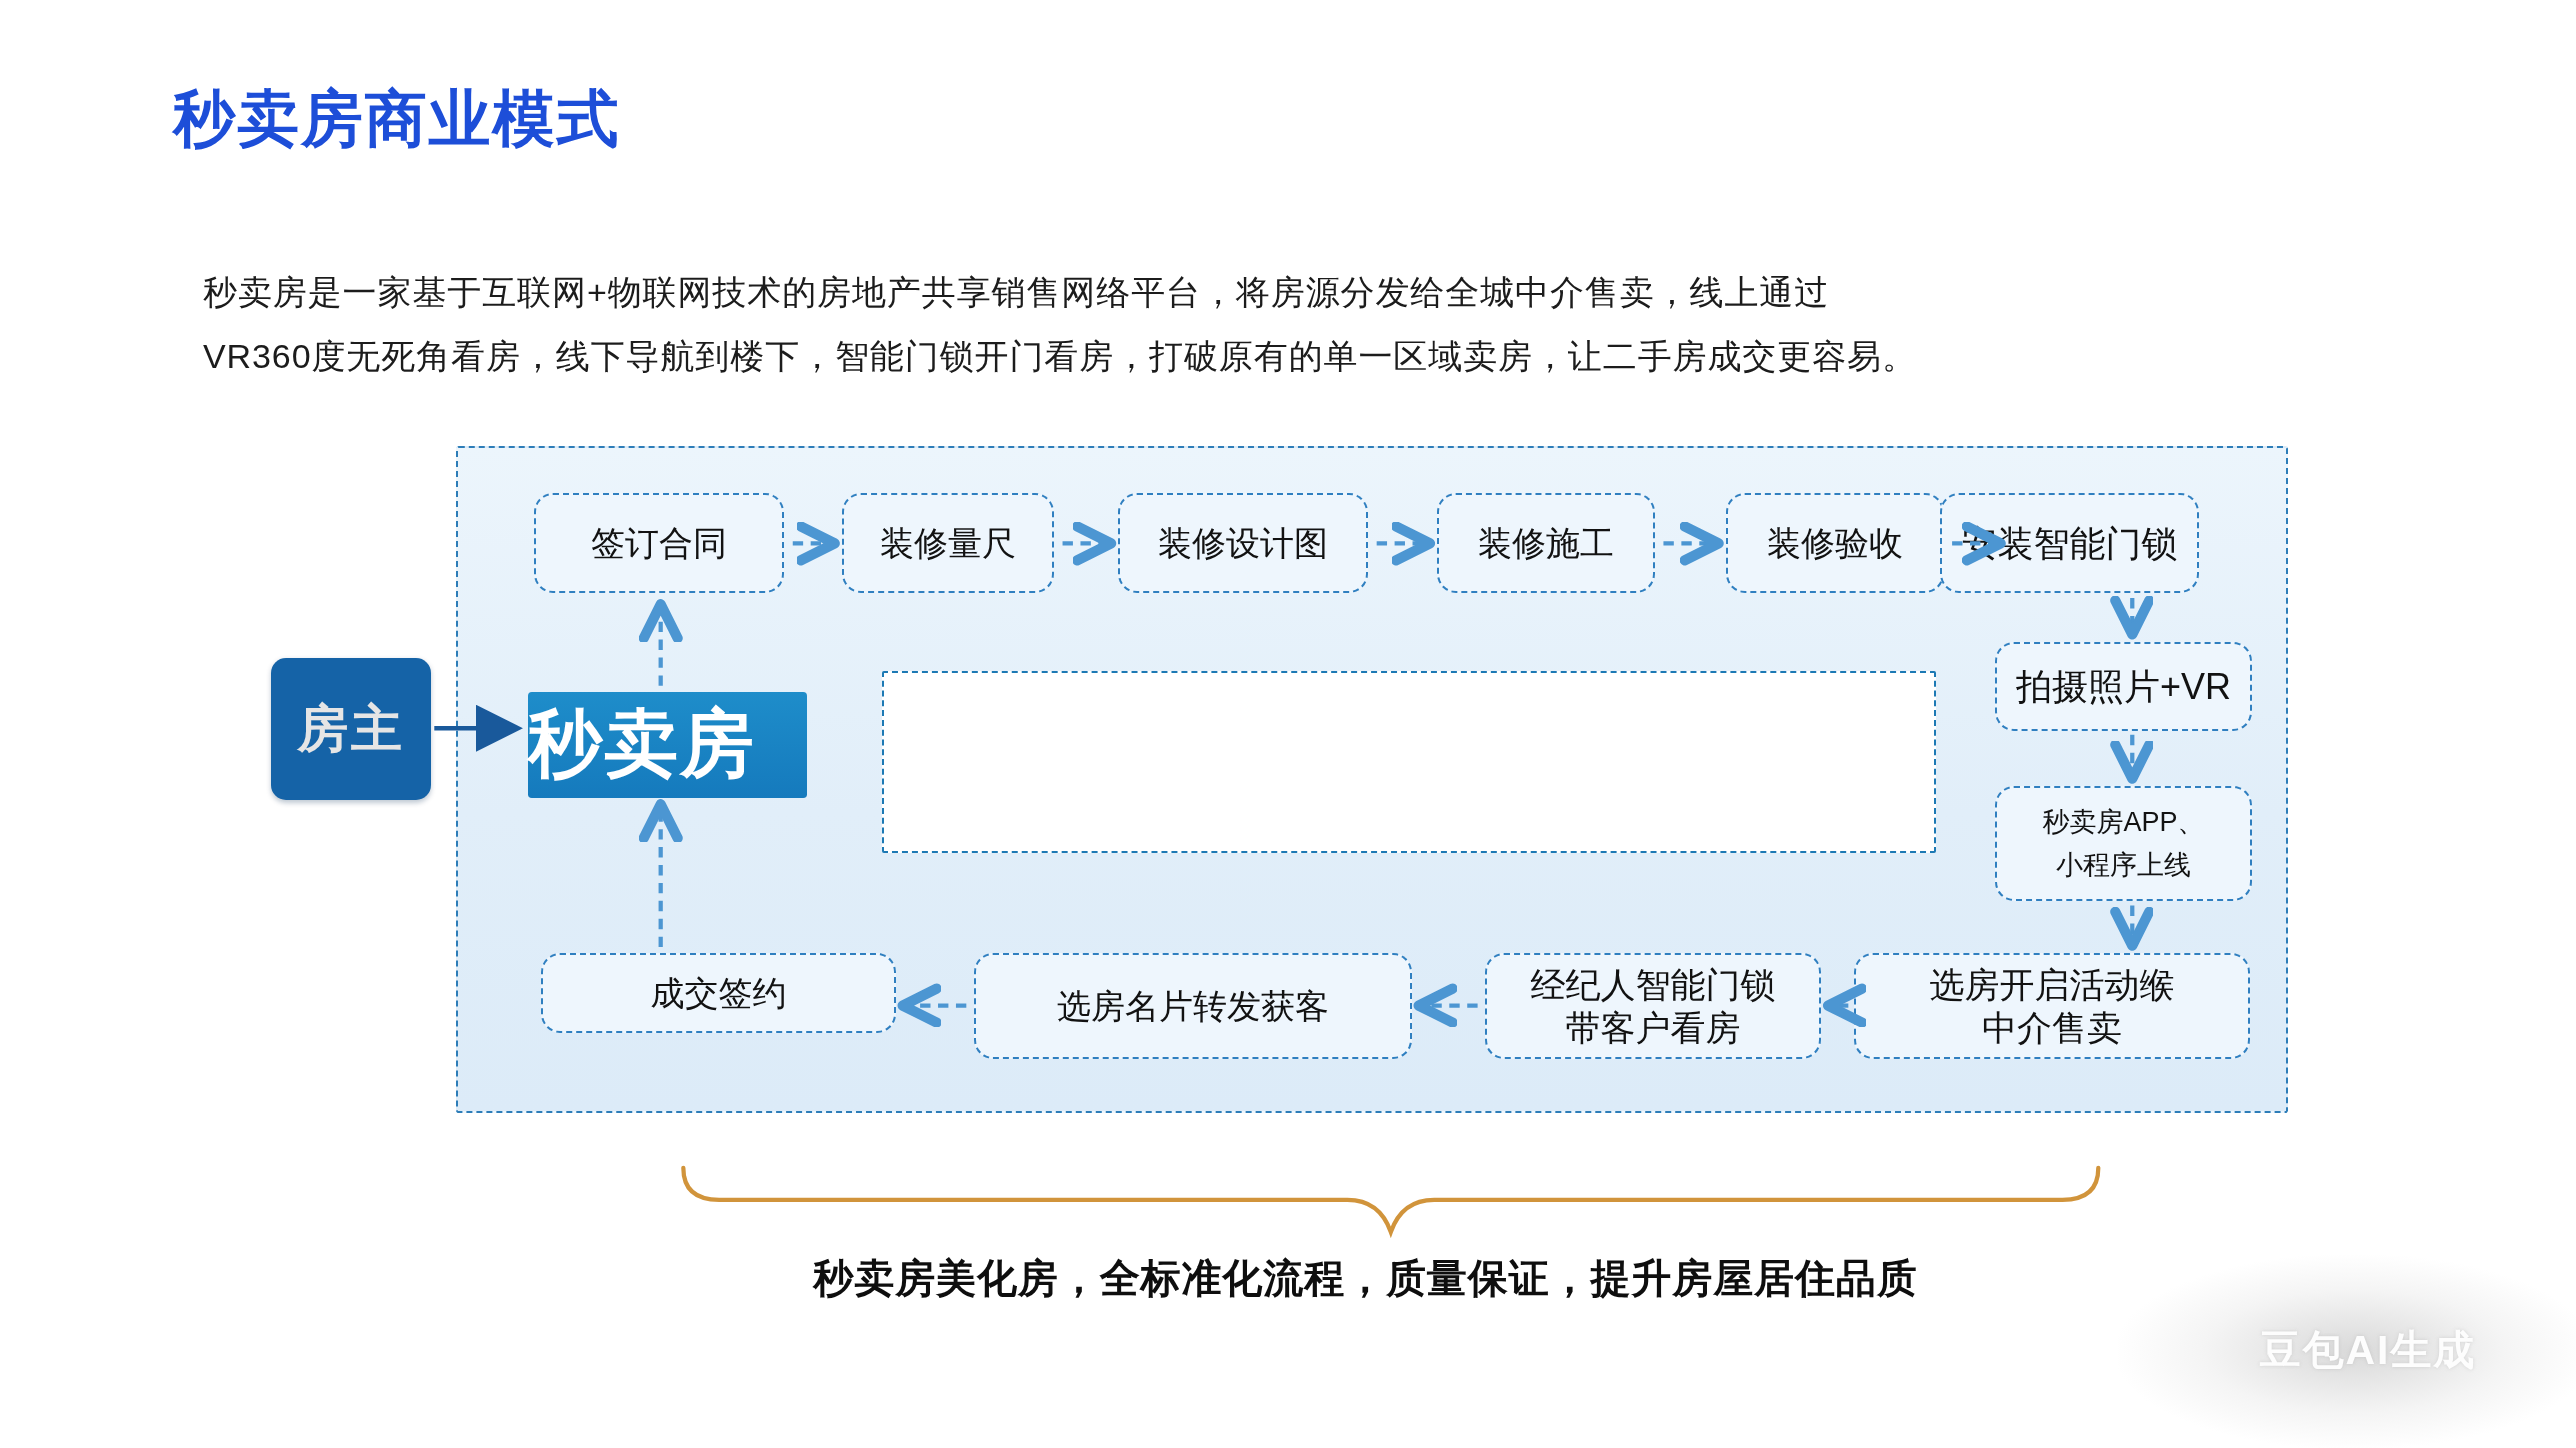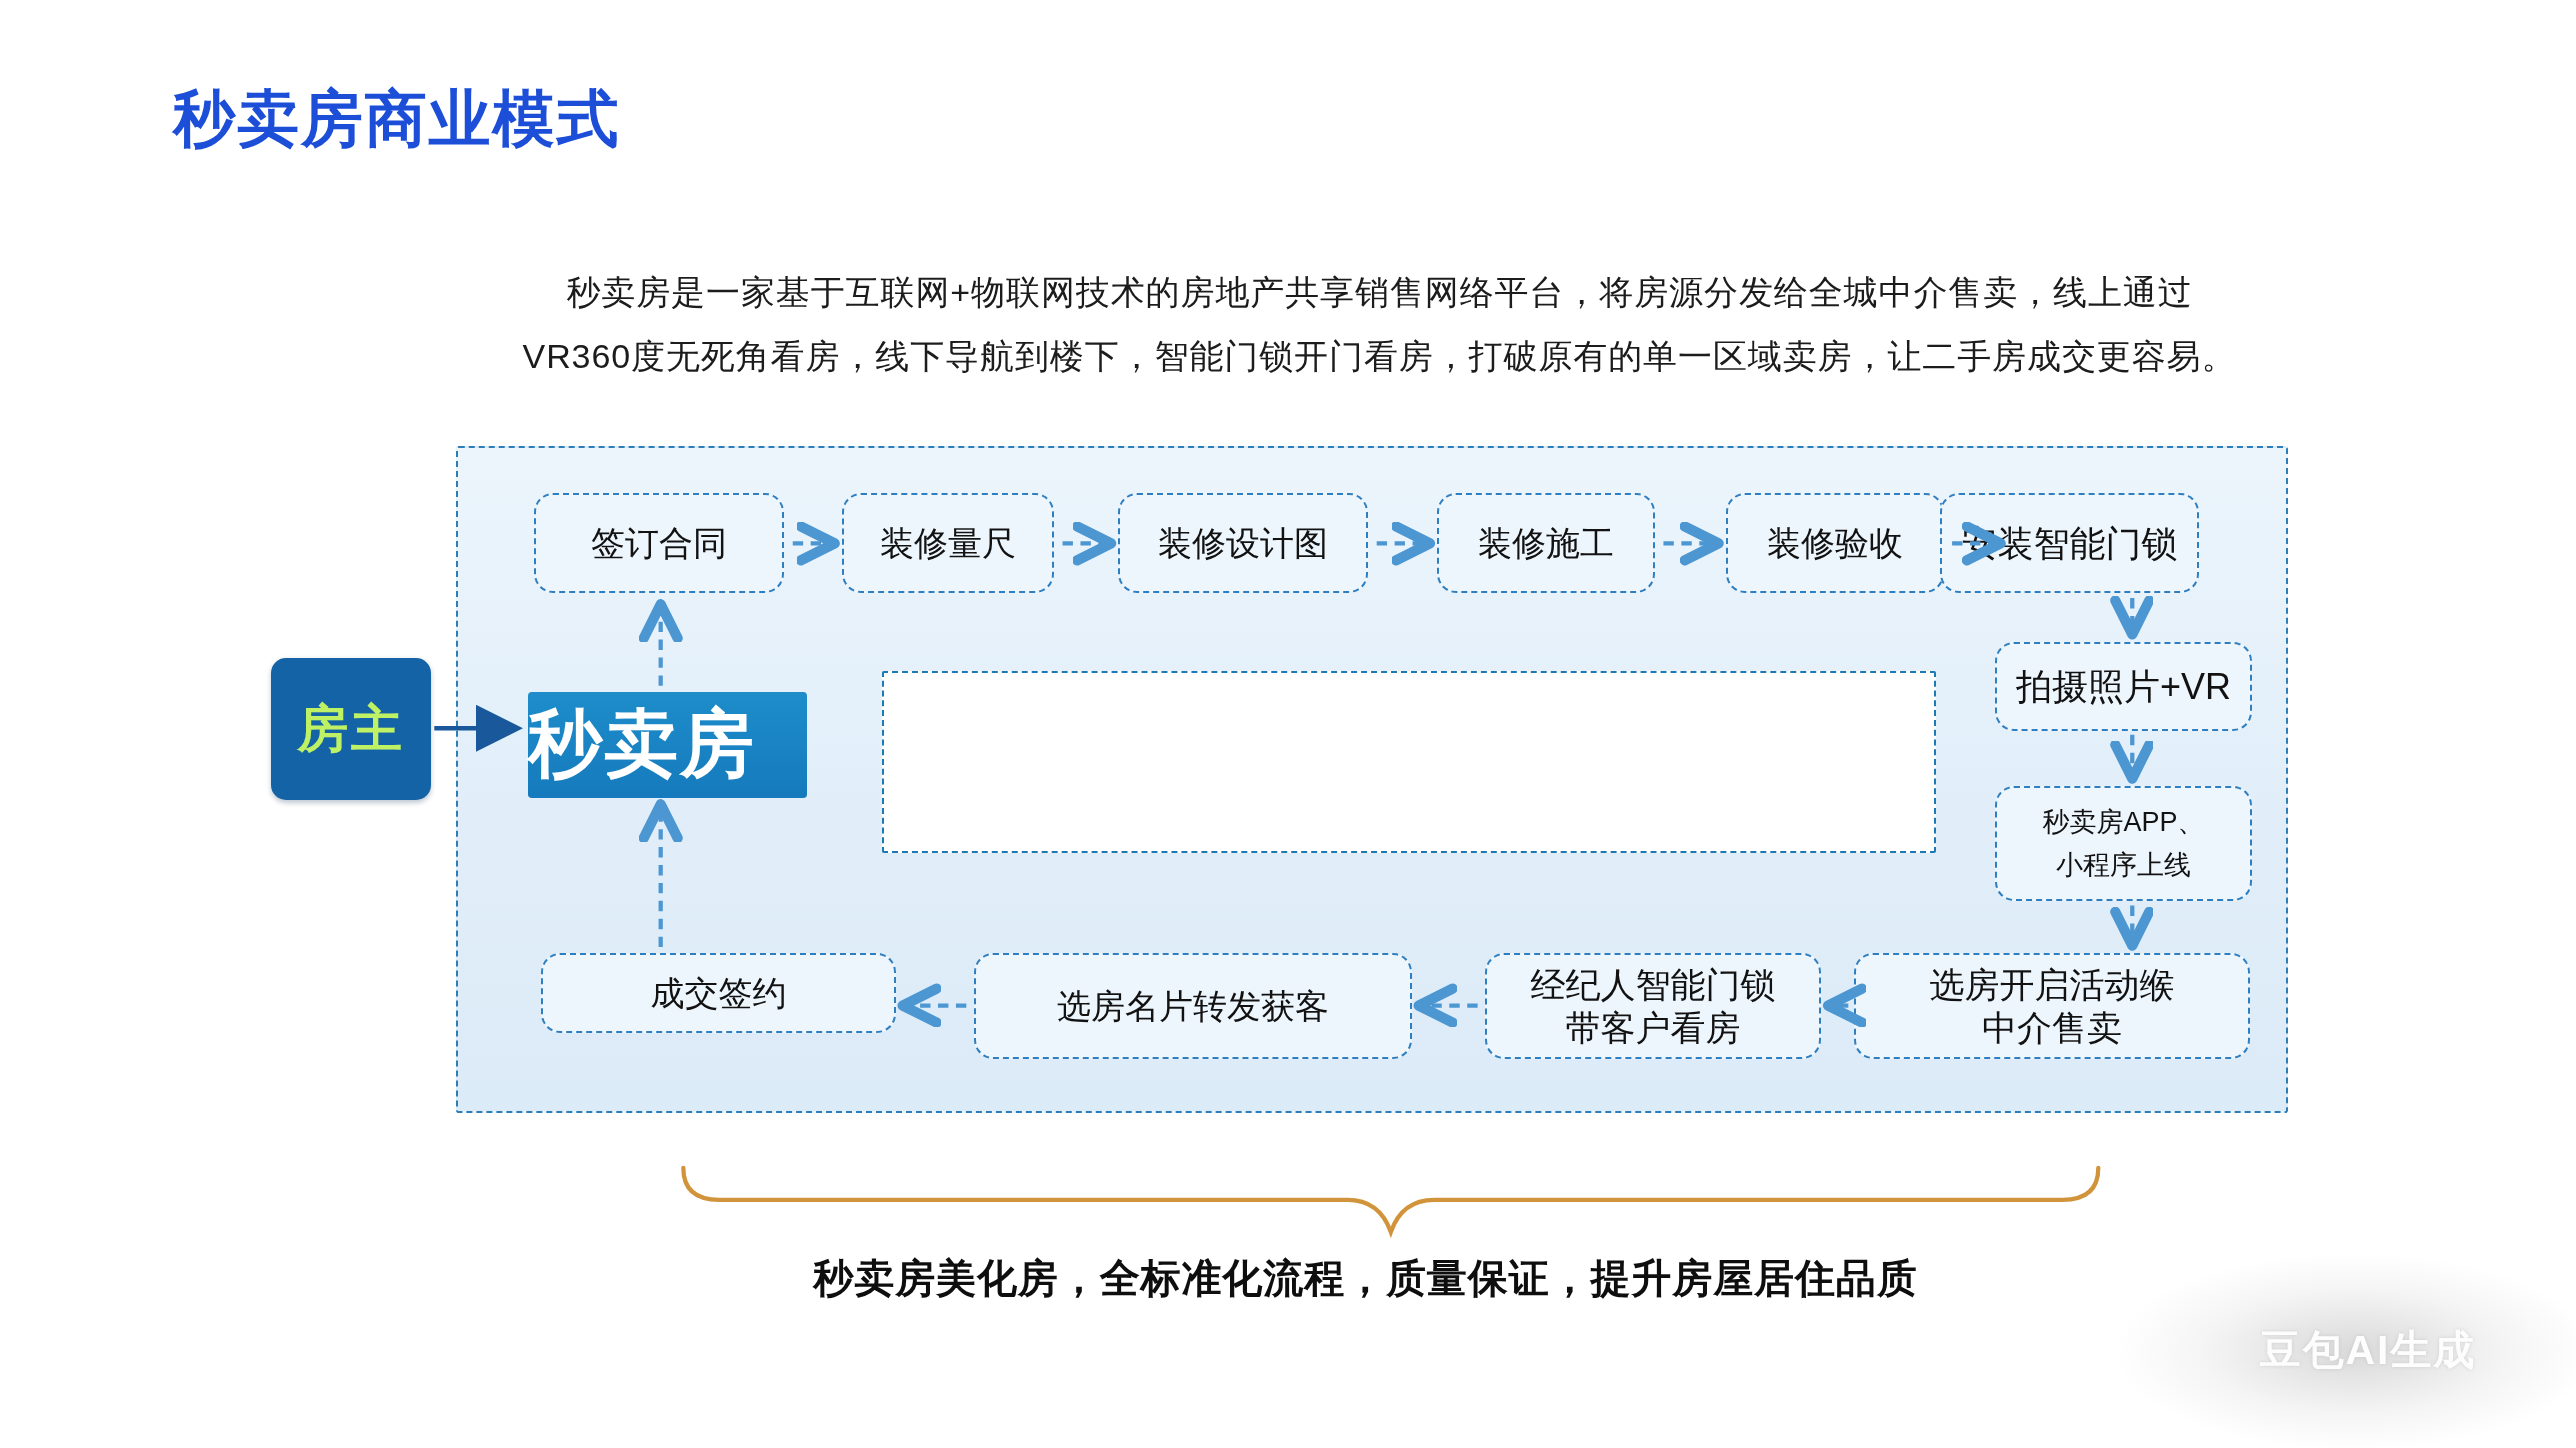--- a/index.html
+++ b/index.html
@@ -7,21 +7,21 @@
     width:2576px;height:1448px;position:relative;overflow:hidden;
     background:#ffffff;
     font-family:"Liberation Sans","DejaVu Sans",sans-serif;
     color:#141414;
   }
   .abs{position:absolute;}
   .page-title{
     left:173px;top:77px;font-size:62px;font-weight:bold;color:#1d4ed8;letter-spacing:1.9px;
   }
   .description{
-    left:219px;top:260px;width:2321px;text-align:center;
+    left:203px;top:260px;width:2321px;
     font-size:34px;line-height:64px;color:#1c1c1c;letter-spacing:0.9px;
   }
   .panel{
     left:456px;top:446px;width:1832px;height:667px;
     border:2.8px dashed #2d7db8;border-radius:2.8px;
     background:linear-gradient(180deg,#ecf5fc 0%,#e1eef9 55%,#dcebf8 100%);
     box-sizing:border-box;
   }
   .node{
     position:absolute;box-sizing:border-box;
@@ -32,21 +32,21 @@
     text-align:center;white-space:nowrap;
   }
   .inner-blank{
     left:882px;top:671px;width:1054px;height:182px;
     background:#ffffff;border:2.8px dashed #1c79b4;border-radius:1.9px;box-sizing:border-box;
   }
   .actor{
     left:271px;top:658px;width:160px;height:142px;
     background:#1563a7;border-radius:15px;
     display:flex;align-items:center;justify-content:center;
-    color:#bef264;font-size:51px;font-weight:bold;letter-spacing:2.8px;
+    color:#e5e5e5;font-size:51px;font-weight:bold;letter-spacing:2.8px;
     box-shadow:0 2.8px 5.7px rgba(0,40,80,.25);
   }
   .platform{
     left:528px;top:692px;width:279px;height:106px;
     background:linear-gradient(180deg,#1e8dca 0%,#157abd 100%);
     border-radius:3.8px;
     display:flex;align-items:center;justify-content:flex-start;
     color:#ffffff;font-size:74px;font-weight:bold;letter-spacing:1.9px;
   }
   .caption{

